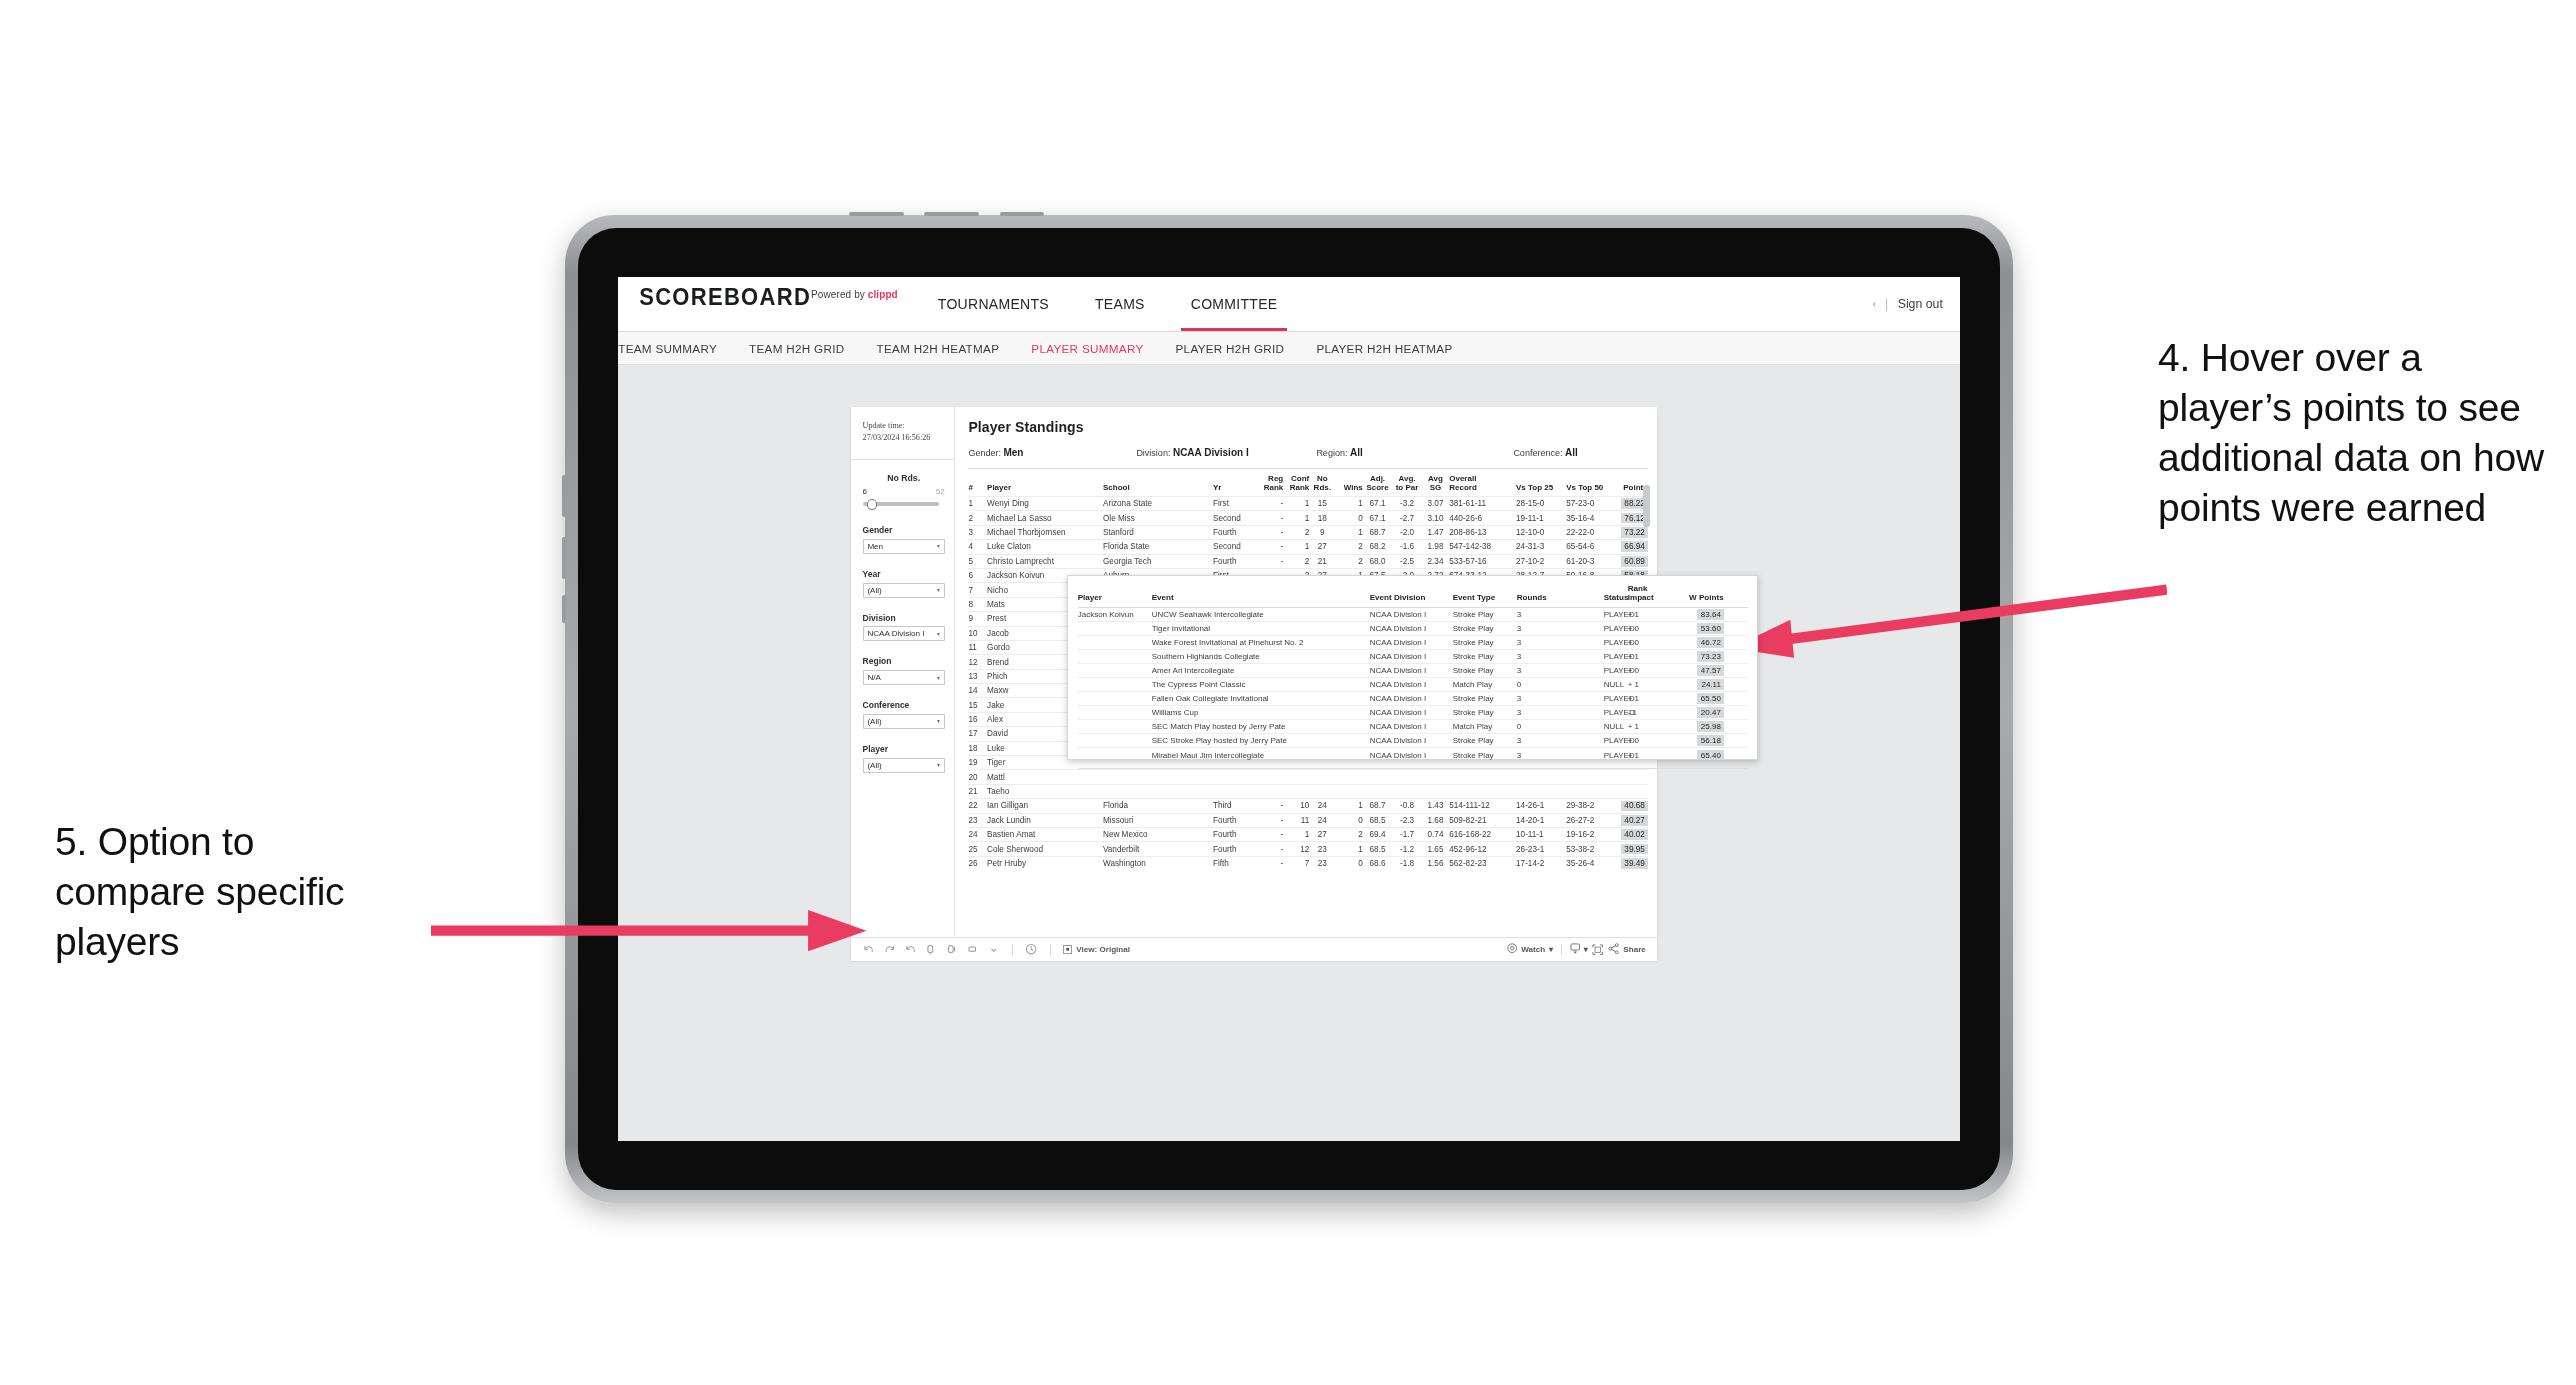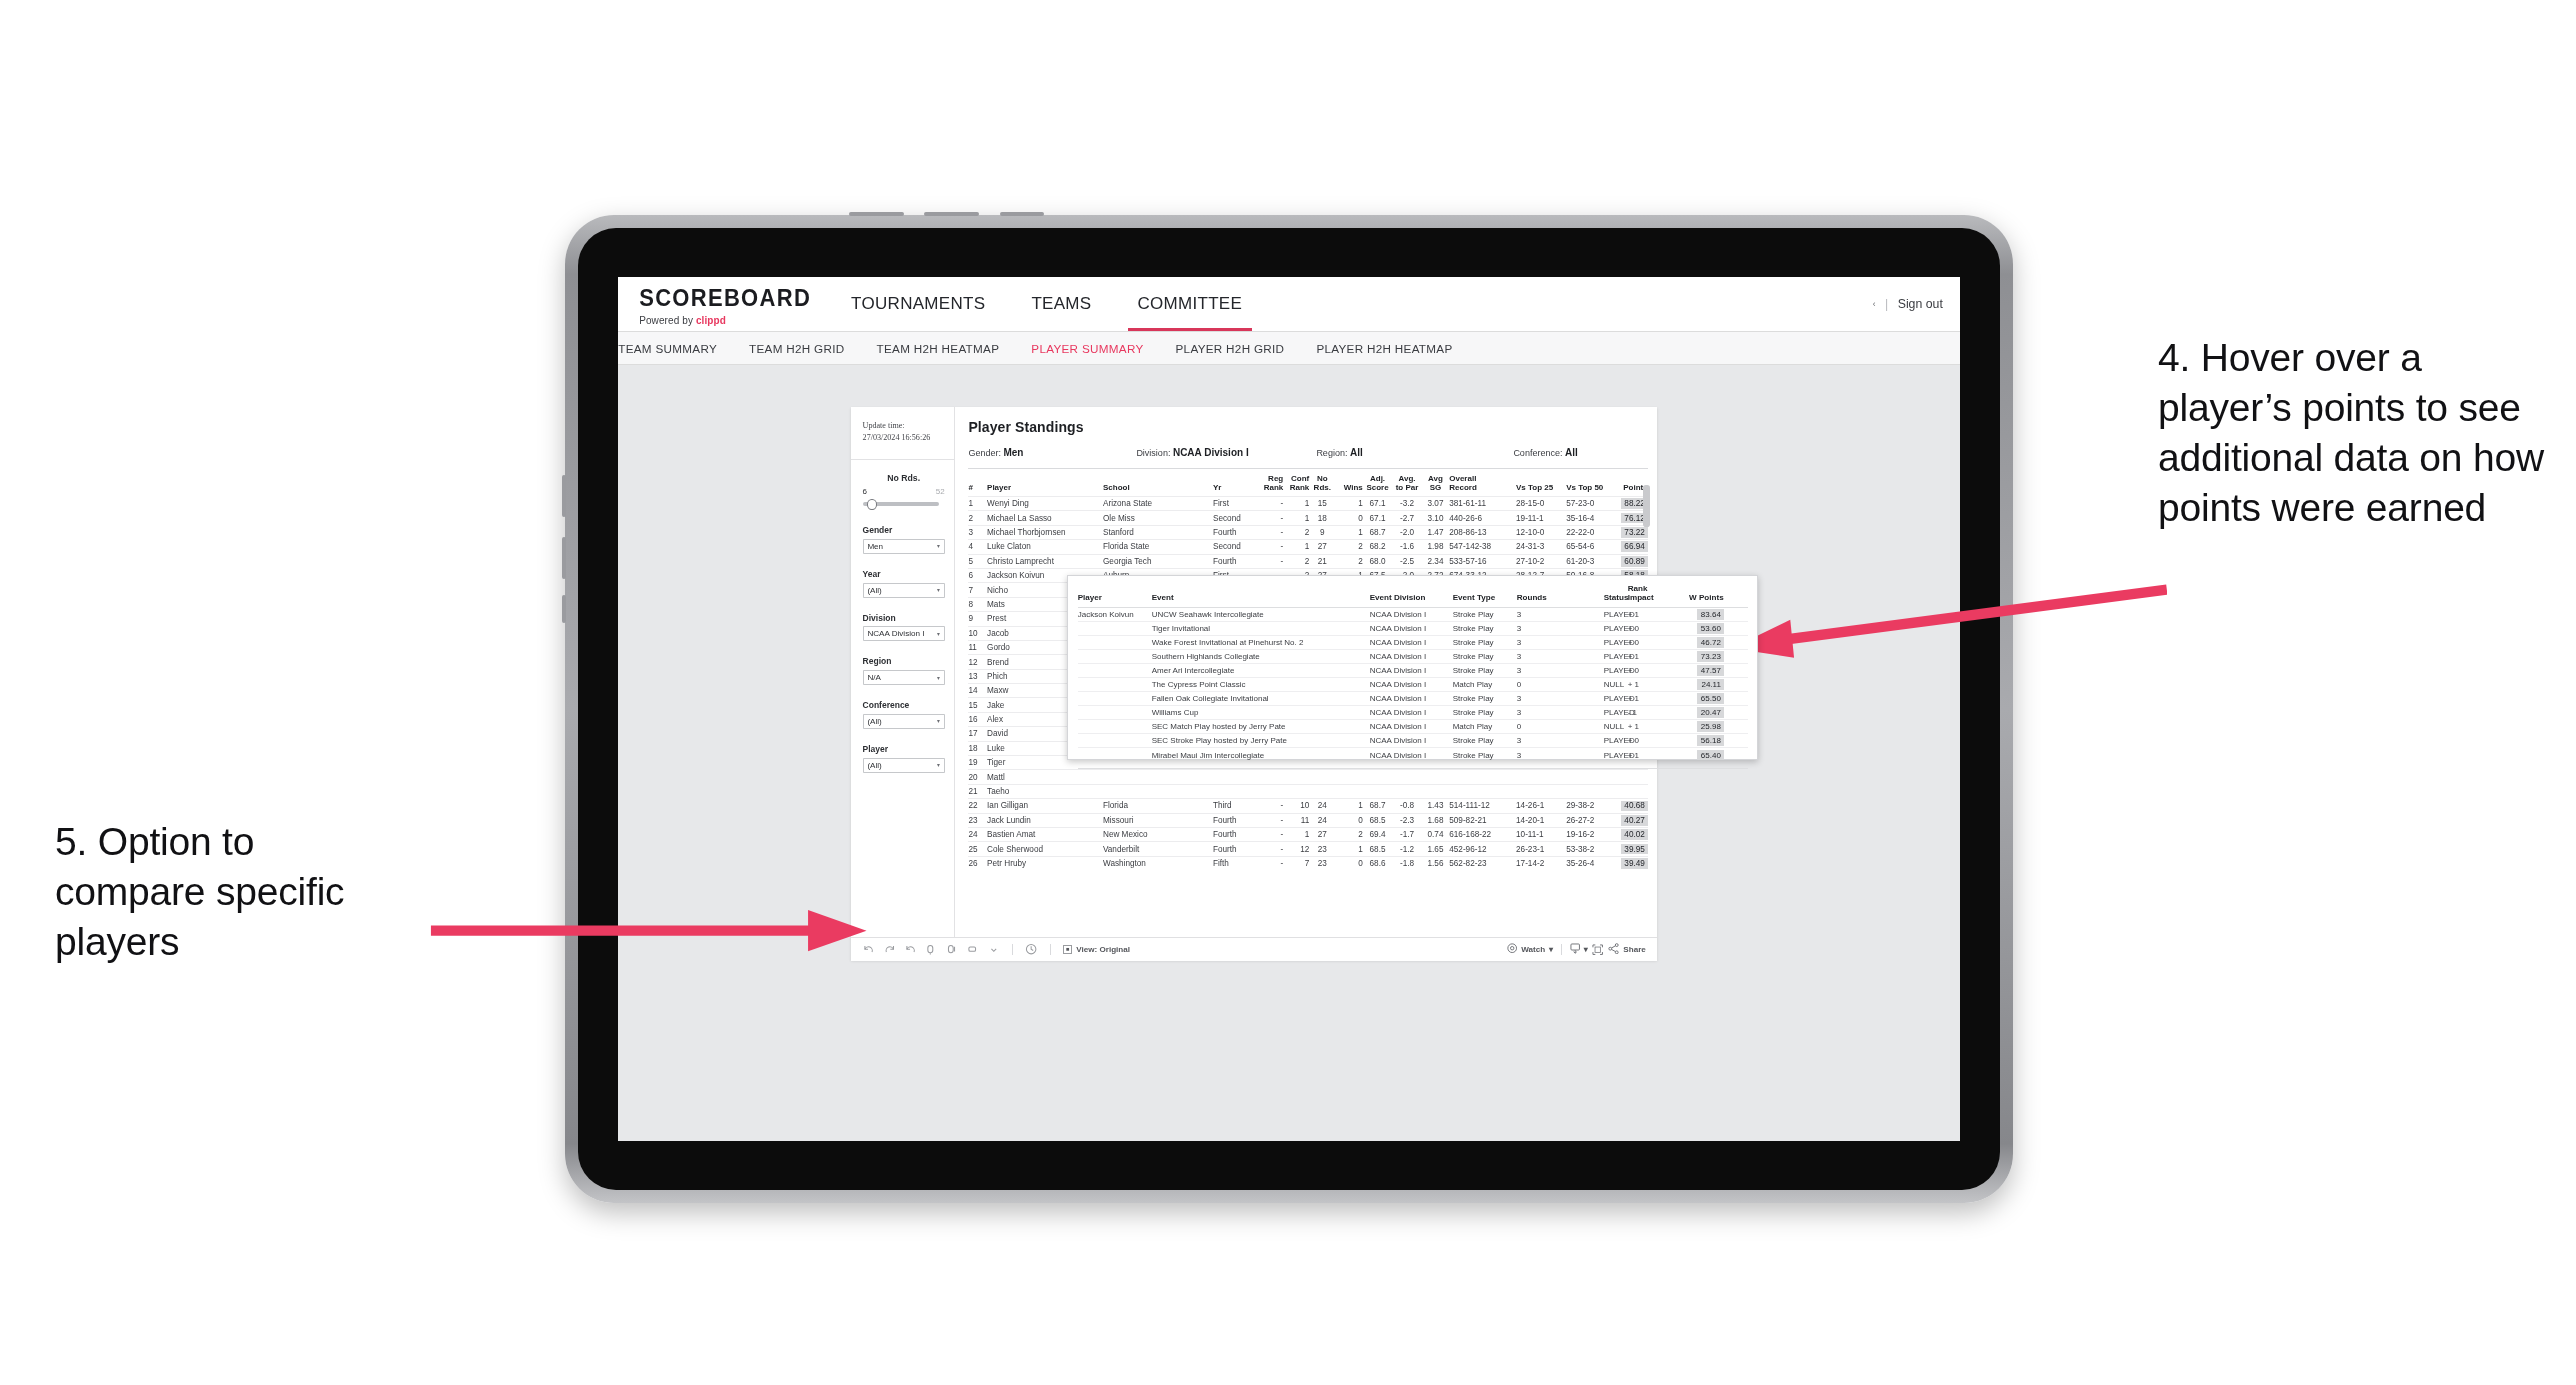--- a/index.html
+++ b/index.html
@@ -40,31 +40,31 @@
   .btn-top { position:absolute; top:-2.8px; background:#9a9b9f; height:3.8px; border-radius:1.9px; }
   .btn-top.t1 { left:284px; width:55px; }
   .btn-top.t2 { left:359px; width:55px; }
   .btn-top.t3 { left:435px; width:44px; }
 
   
   .app-header {
     height: 55px; background:#fff; display:flex; align-items:stretch;
     border-bottom: 0.9px solid #dcdcdc;
   }
-  .brand { padding: 7.6px 17px 5.7px 21px; display:flex; flex-direction:column; justify-content:center; min-width:178px; }
+  .brand { padding: 7.6px 17px 5.7px 21px; display:flex; flex-direction:row; justify-content:center; min-width:178px; }
   .brand-title {
     font-family:"Liberation Sans", sans-serif;
     font-weight:900; font-size:22px; letter-spacing:1.3px; color:#1b1c20;
     transform: scaleY(1.08); transform-origin: left center;
   }
   .brand-sub { font-size:10px; color:#3b3d42; margin-top:3.8px; letter-spacing:0.1px;}
   .brand-sub .clippd { color:#e8385f; font-weight:bold; }
   .mainnav { display:flex; align-items:stretch; }
   .mainnav .item {
-    display:flex; align-items:center; padding:0 23px; font-size:17px;
+    display:flex; align-items:center; padding:0 23px; font-size:14px;
     color:#24262b; letter-spacing:0.3px; cursor:pointer; position:relative;
   }
   .mainnav .item.active::after{
     content:""; position:absolute; left:13.2px; right:13.2px; bottom:0; height:2.8px; background:#d8365a;
   }
   .header-right { margin-left:auto; display:flex; align-items:center; gap:9.5px; padding-right:17px;
     font-size:12.3px; color:#3a3c41; }
   .hr-caret { font-size:8.5px; color:#66686d; }
   .hr-sep { color:#b9bbbf; }
   .hr-signout { cursor:pointer; }

